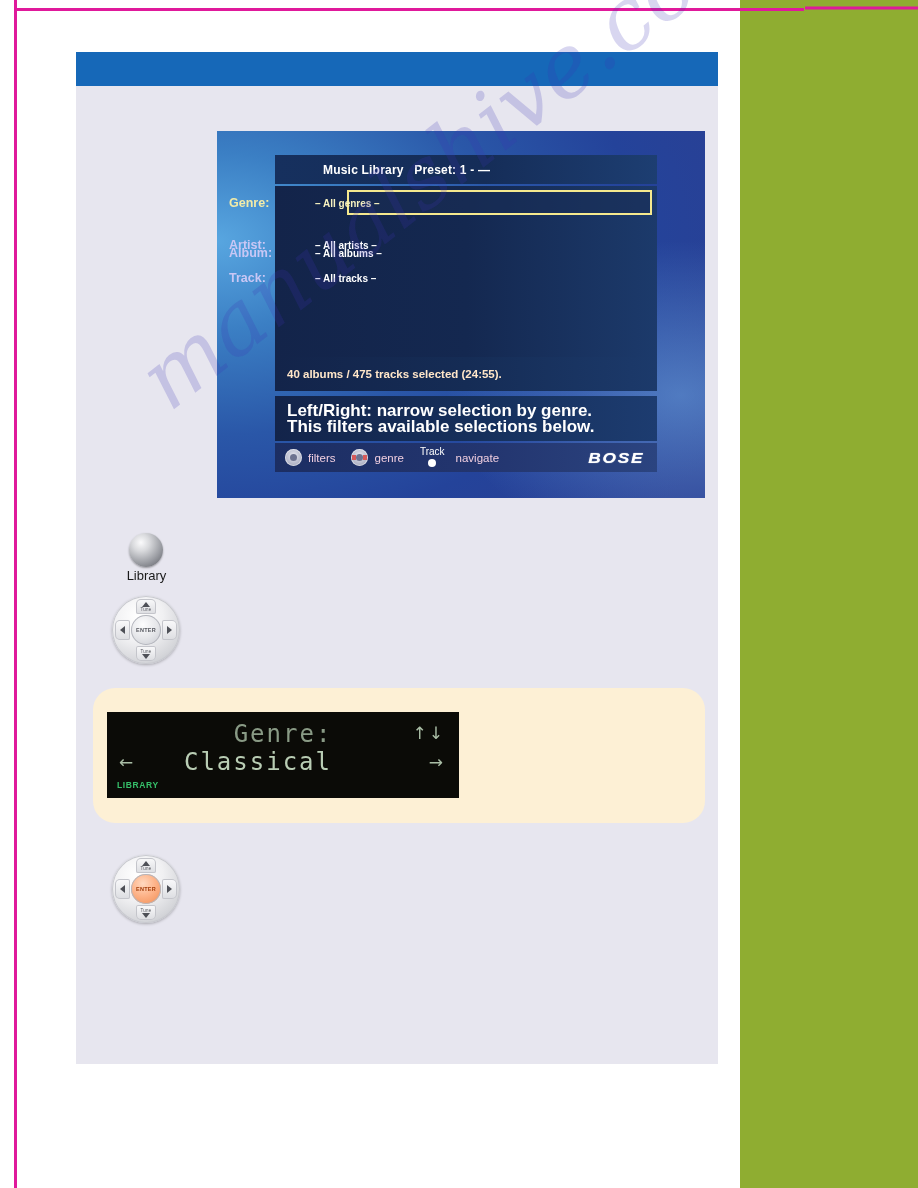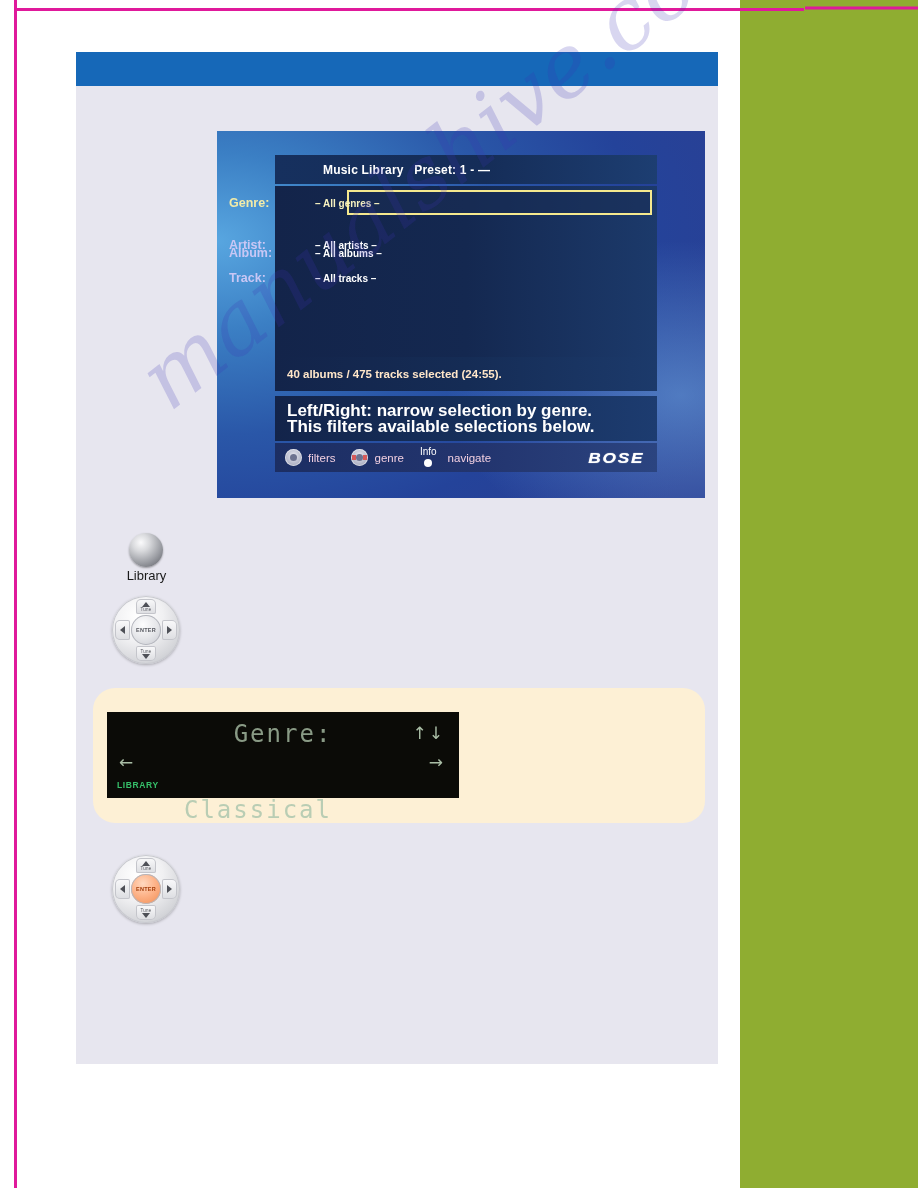--- a/index.html
+++ b/index.html
@@ -383,21 +383,20 @@
   }
   .lcd-main-line2 {
     position: absolute;
     left: 0; top: 36px;
     width: 302px;
     text-align: center;
     color: #b9cdb4;
     font-family: "DejaVu Sans Mono", monospace;
     font-size: 24px;
     letter-spacing: 2px;
-    margin-top: 48px;
   }
   .lcd-arrow {
     position: absolute;
     color: #a9bda5;
     font-size: 17px;
     font-family: "DejaVu Sans", sans-serif;
   }
   .lcd-arrow-ud { right: 14px; top: 11px; letter-spacing: 2px; }
   .lcd-arrow-right { right: 16px; top: 40px; }
   .lcd-arrow-left { left: 12px; top: 40px; }
@@ -487,21 +486,21 @@
       <div class="footer-item">
         <span class="pad-glyph"></span>
         <span class="footer-label">filters</span>
       </div>
       <div class="footer-item">
         <span class="pad-glyph sel"></span>
         <span class="footer-label">genre</span>
       </div>
       <div class="footer-item">
         <span class="info-stack">
-          <span class="info-label">Info</span>
+          <span class="info-label">Track</span>
           <span class="info-dot"></span>
         </span>
         <span class="footer-label">navigate</span>
       </div>
       <span class="bose-logo">BOSE</span>
     </div>
   </div>
 
   <div class="library-knob"></div>
   <div class="library-label">Library</div>

